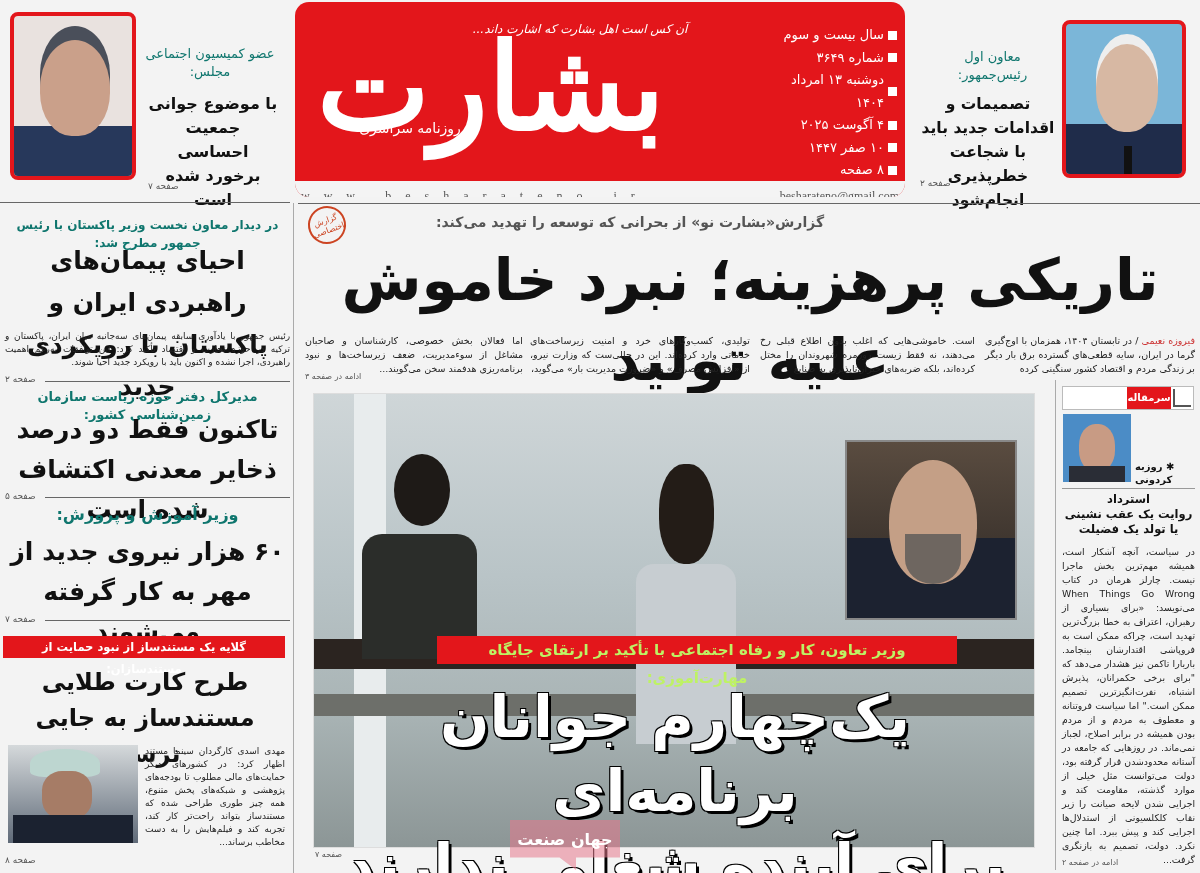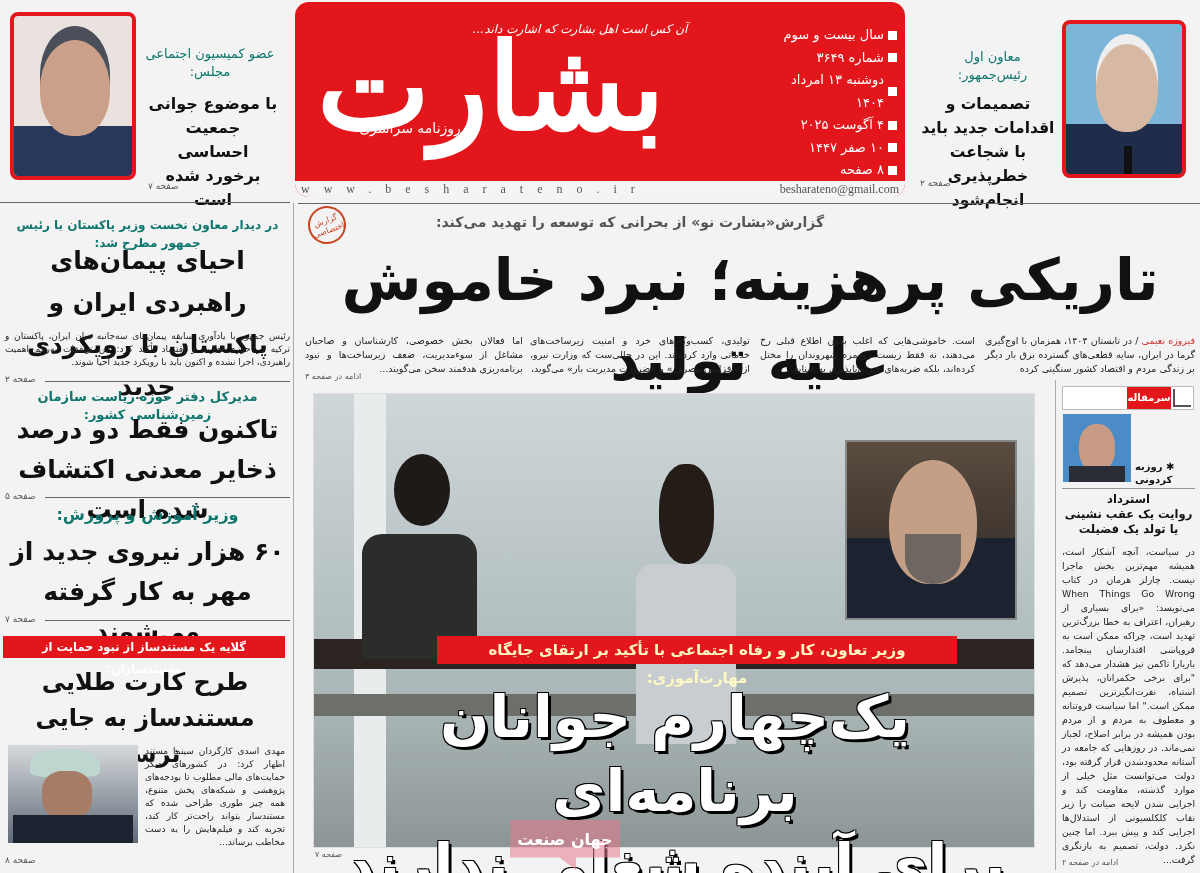--- a/index.html
+++ b/index.html
@@ -9,21 +9,21 @@
   .page { position: absolute; left: 0; top: 0; width: 1200px; height: 873px; background: #f3f3f3; }
 
   
   .masthead { left: 295px; top: 2px; width: 610px; height: 195px; background: #e3161b; border-radius: 14px; overflow: hidden; }
   .mast-logo { left: 40px; top: 0; width: 330px; height: 180px; color: #fff; font-family: "DejaVu Serif", serif; font-weight: bold; font-size: 120px; line-height: 170px; text-align: center; letter-spacing: -6px; direction: rtl; }
   .mast-tagline { left: 160px; top: 20px; width: 250px; color: #fff; font-size: 12px; font-style: italic; text-align: center; }
   .mast-sub { left: 60px; top: 118px; width: 110px; color: #fff; font-size: 14px; text-align: center; }
   .mast-info { right: 8px; top: 22px; width: 125px; color: #fff; font-size: 13px; line-height: 22.5px; }
   .mast-info li { list-style: none; display: flex; align-items: center; gap: 4px; }
   .mast-info li::before { content: ""; width: 9px; height: 9px; background: #fff; display: inline-block; flex: 0 0 9px; }
-  .mast-footer { left: 0; bottom: 0; width: 100%; height: 16px; background: #f4f4f4; color: #555; font-family: "Liberation Serif", serif; font-size: 12px; display: flex; justify-content: space-between; padding: 1px 6px; direction: ltr; }
+  .mast-footer { left: 0; bottom: 0; width: 100%; height: 16px; background: #f4f4f4; color: #555; font-family: "Liberation Serif", serif; font-size: 12px; display: flex; justify-content: space-between; padding: 8px 6px; direction: ltr; }
   .mast-footer .web { letter-spacing: 14px; }
 
   
   .side-photo { border: 4px solid #e3161b; border-radius: 8px; overflow: hidden; background: #7bb6d8; }
   .face { position: absolute; border-radius: 50% 50% 45% 45%; }
   .suit { position: absolute; }
   .kicker-grey { color: #0f766e; font-size: 13px; text-align: center; line-height: 18px; }
   .head-bold { font-weight: bold; text-align: center; color: #111; }
   .page-ref { font-size: 9px; color: #555; }
 
@@ -32,21 +32,21 @@
 
   .lead-kicker { left: 330px; top: 214px; width: 600px; font-size: 14px; color: #555; text-align: center; font-weight: bold; }
   .lead-head { left: 305px; top: 240px; width: 890px; font-size: 58px; font-weight: 900; text-align: center; color: #111; line-height: 80px; letter-spacing: -1px; }
   .stamp { left: 308px; top: 206px; width: 38px; height: 38px; border: 2px solid #c42; border-radius: 50%; color: #c42; font-size: 8px; text-align: center; line-height: 10px; padding-top: 8px; transform: rotate(-20deg); }
 
   .col-text { font-size: 9.5px; line-height: 14px; color: #222; text-align: justify; }
 
   
   .main-photo { left: 313px; top: 393px; width: 722px; height: 455px; background: linear-gradient(180deg, #cfd6d8 0%, #b9c4c7 40%, #a9b4b5 70%, #8c9696 100%); overflow: hidden; border: 1px solid #ddd; }
   .inset { left: 845px; top: 440px; width: 172px; height: 180px; border: 2px solid #888; background: linear-gradient(180deg, #5a4c40, #2a2522); overflow: hidden; }
-  .red-kicker { left: 437px; top: 636px; width: 520px; height: 28px; background: #e3161b; color: #fef9c3; font-size: 15px; font-weight: bold; text-align: center; line-height: 28px; }
+  .red-kicker { left: 437px; top: 636px; width: 520px; height: 28px; background: #e3161b; color: #bef264; font-size: 15px; font-weight: bold; text-align: center; line-height: 28px; }
   .photo-head { left: 330px; top: 680px; width: 690px; color: #fff; font-size: 58px; font-weight: 900; text-align: center; line-height: 74px; text-shadow: 3px 3px 0 #000, -1px -1px 0 #000, 1px -1px 0 #000, -1px 1px 0 #000; }
 
   
   .editorial-tab { left: 1062px; top: 386px; width: 132px; height: 24px; border: 1px solid #bbb; background: #fff; }
   .editorial-tab .red { position: absolute; right: 22px; top: 0; width: 44px; height: 22px; background: #e3161b; color: #fff; font-size: 10px; font-weight: bold; text-align: center; line-height: 22px; }
   .editorial-tab .flag { position: absolute; right: 2px; top: 2px; width: 18px; height: 18px; border-left: 2px solid #555; border-bottom: 2px solid #555; }
 
   .red-band { left: 3px; top: 636px; width: 282px; height: 22px; background: #e3161b; color: #fff; font-size: 11.5px; font-weight: bold; text-align: center; line-height: 22px; }
   .watermark { left: 510px; top: 820px; width: 110px; height: 50px; background: rgba(230,120,140,0.55); color: #fff; font-size: 16px; text-align: center; line-height: 40px; clip-path: polygon(0 0,100% 0,100% 75%,60% 75%,60% 100%,45% 75%,0 75%); font-weight: bold; }
 </style>

